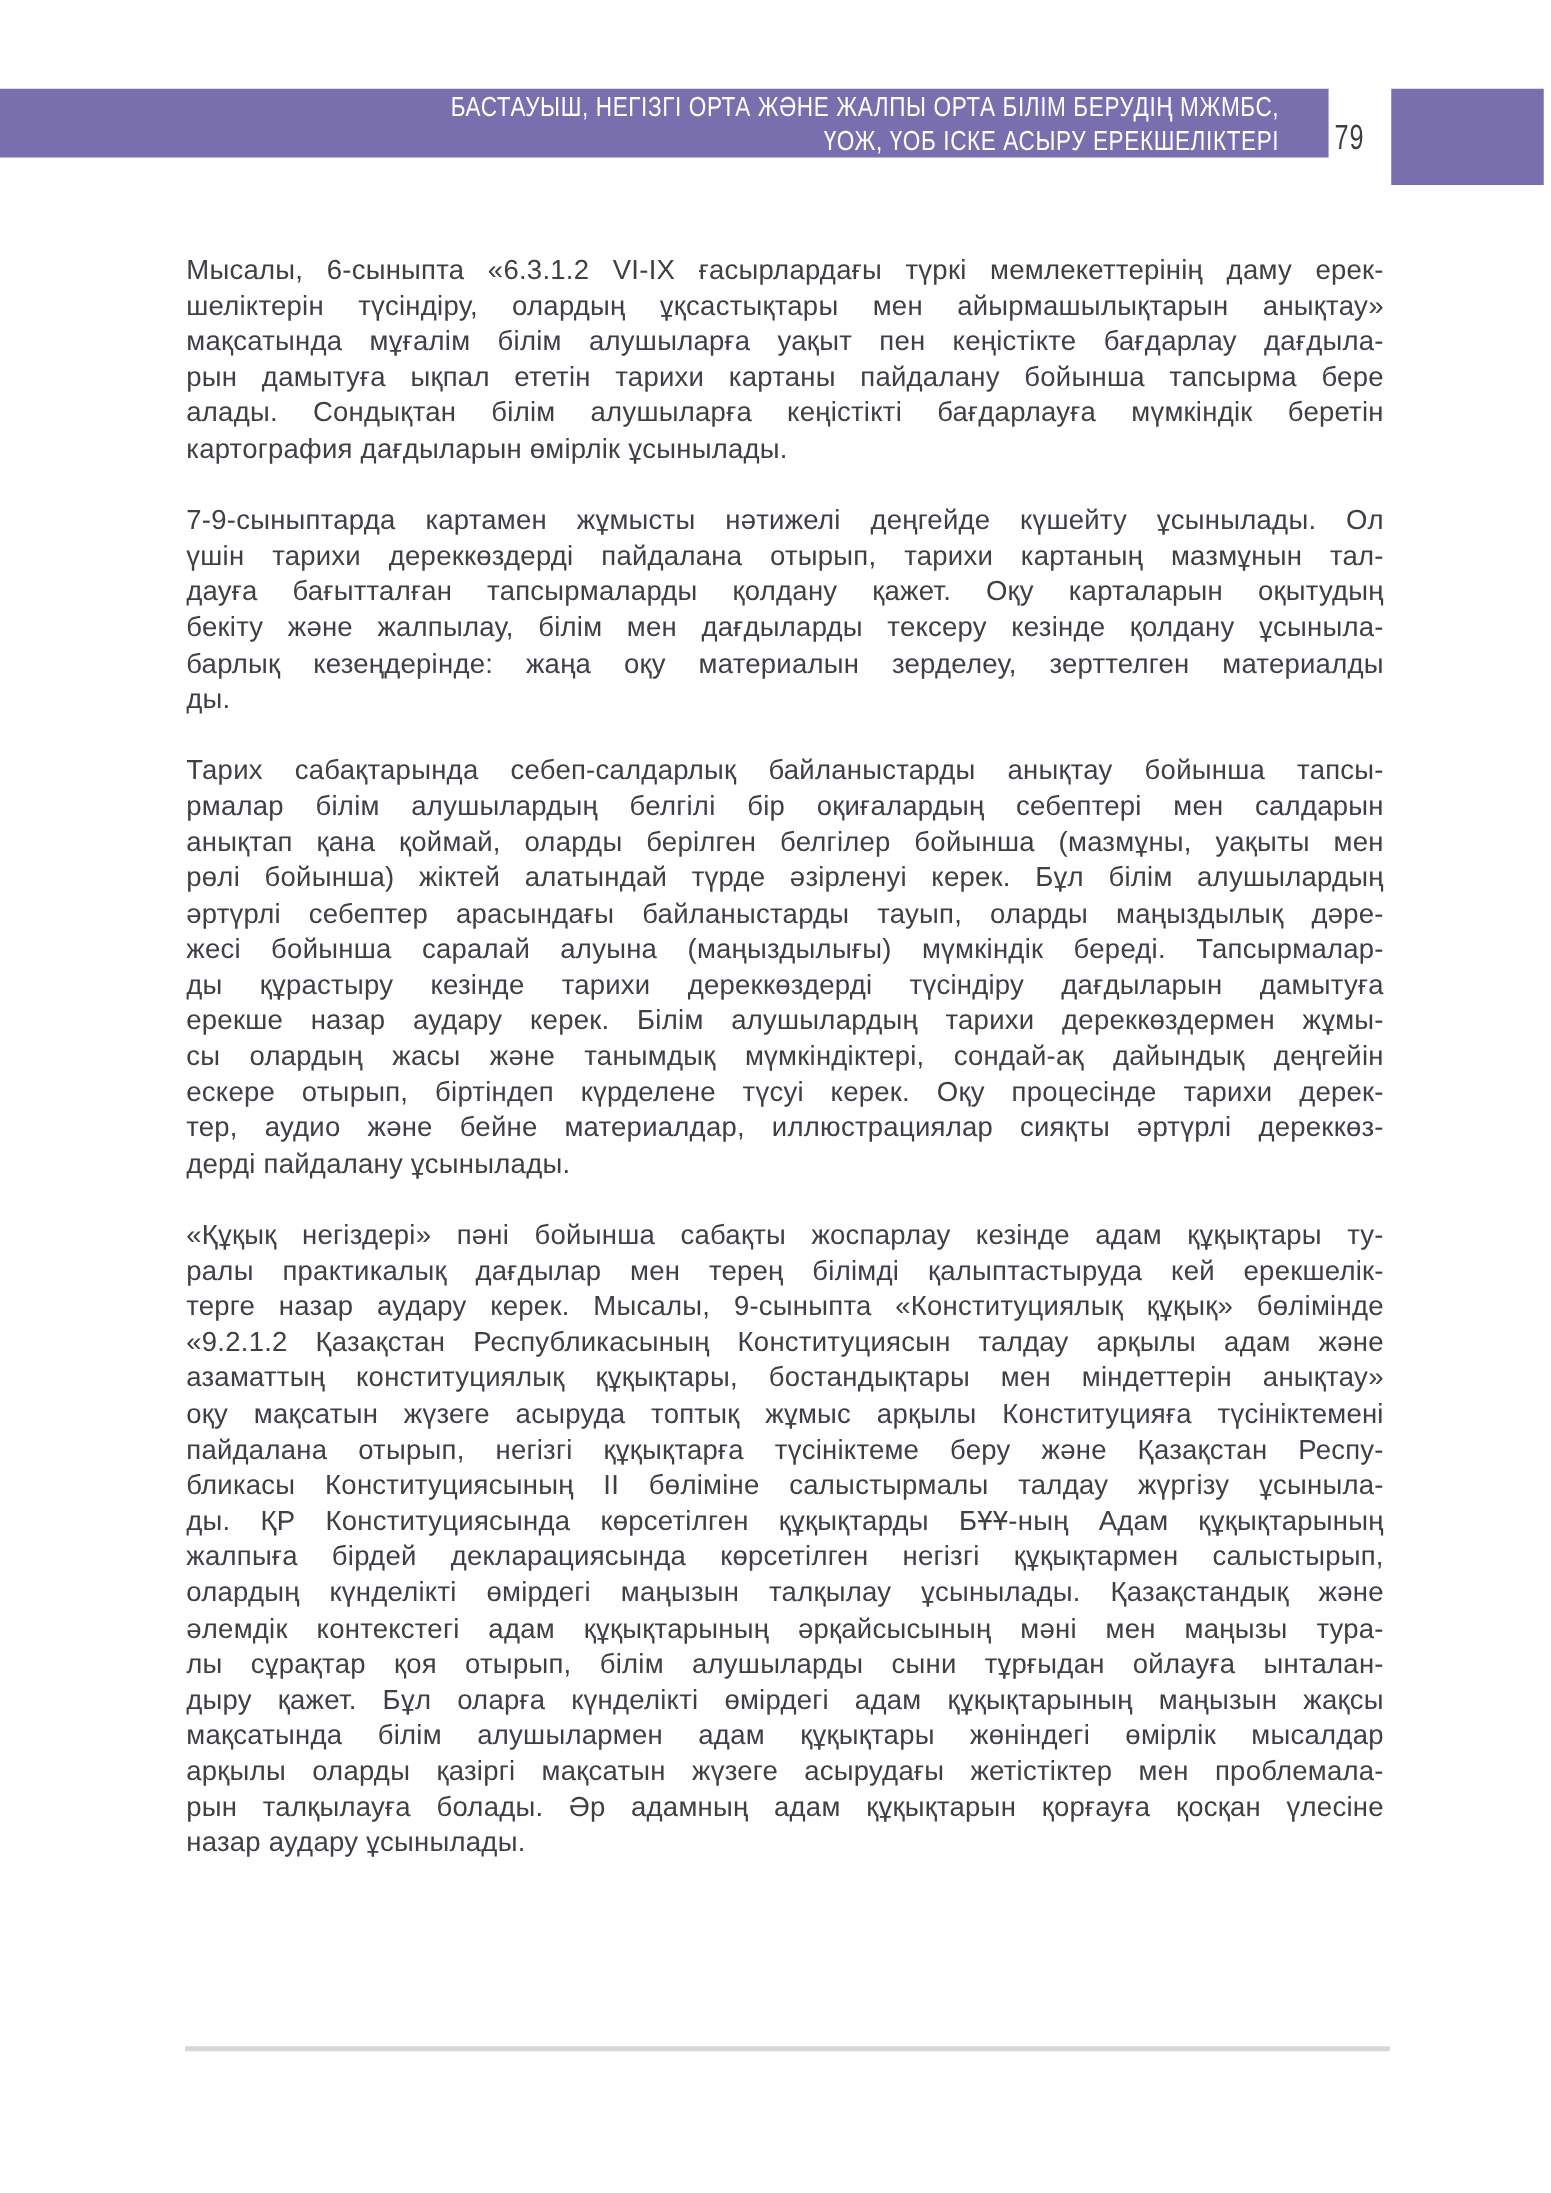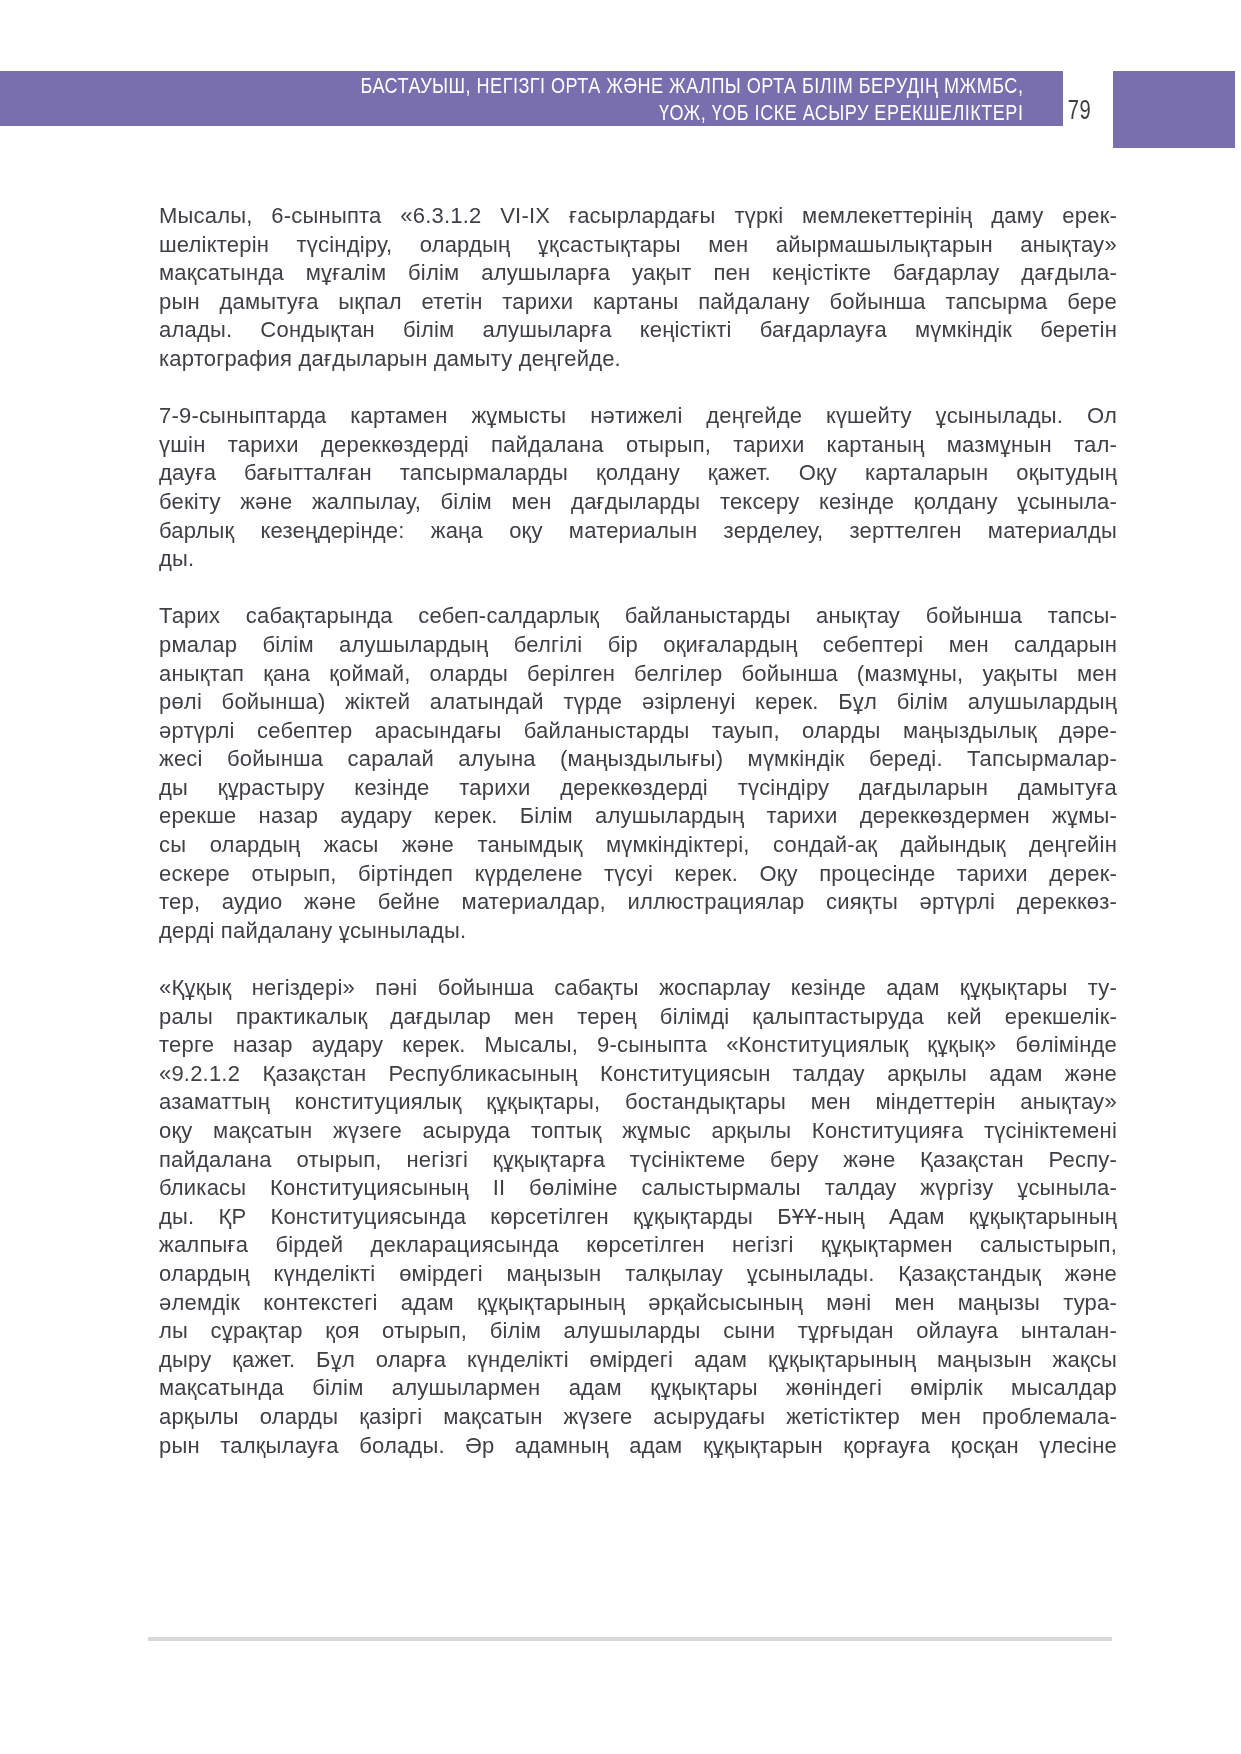--- a/index.html
+++ b/index.html
@@ -68,21 +68,20 @@
   
   .content {
     position: absolute;
     left: 149px;
     top: 202px;
     width: 958px;
     color: #3e4046;
     font-size: 22px;
     line-height: 28.6px;
     letter-spacing: 0.2px;
-    margin-left: 10px;
   }
   .para { margin: 0 0 28.6px 0; }
   .para:last-child { margin-bottom: 0; }
   .line {
     text-align: justify;
     text-align-last: justify;
     height: 28.6px;
     overflow: hidden;
   }
   .line.last {
@@ -115,21 +114,21 @@
 
 <div class="band-square"></div>
 
 <div class="content">
     <div class="para">
       <div class="line">Мысалы, 6-сыныпта «6.3.1.2 VI-IX ғасырлардағы түркі мемлекеттерінің даму ерек-</div>
       <div class="line">шеліктерін түсіндіру, олардың ұқсастықтары мен айырмашылықтарын анықтау»</div>
       <div class="line">мақсатында мұғалім білім алушыларға уақыт пен кеңістікте бағдарлау дағдыла-</div>
       <div class="line">рын дамытуға ықпал ететін тарихи картаны пайдалану бойынша тапсырма бере</div>
       <div class="line">алады. Сондықтан білім алушыларға кеңістікті бағдарлауға мүмкіндік беретін</div>
-      <div class="line last">картография дағдыларын дамыту деңгейде.</div>
+      <div class="line last">картография дағдыларын өмірлік ұсынылады.</div>
     </div>
     <div class="para">
       <div class="line">7-9-сыныптарда картамен жұмысты нәтижелі деңгейде күшейту ұсынылады. Ол</div>
       <div class="line">үшін тарихи дереккөздерді пайдалана отырып, тарихи картаның мазмұнын тал-</div>
       <div class="line">дауға бағытталған тапсырмаларды қолдану қажет. Оқу карталарын оқытудың</div>
       <div class="line">бекіту және жалпылау, білім мен дағдыларды тексеру кезінде қолдану ұсыныла-</div>
       <div class="line">барлық кезеңдерінде: жаңа оқу материалын зерделеу, зерттелген материалды</div>
       <div class="line last">ды.</div>
     </div>
     <div class="para">
@@ -157,16 +156,17 @@
       <div class="line">бликасы Конституциясының II бөліміне салыстырмалы талдау жүргізу ұсыныла-</div>
       <div class="line">ды. ҚР Конституциясында көрсетілген құқықтарды БҰҰ-ның Адам құқықтарының</div>
       <div class="line">жалпыға бірдей декларациясында көрсетілген негізгі құқықтармен салыстырып,</div>
       <div class="line">олардың күнделікті өмірдегі маңызын талқылау ұсынылады. Қазақстандық және</div>
       <div class="line">әлемдік контекстегі адам құқықтарының әрқайсысының мәні мен маңызы тура-</div>
       <div class="line">лы сұрақтар қоя отырып, білім алушыларды сыни тұрғыдан ойлауға ынталан-</div>
       <div class="line">дыру қажет. Бұл оларға күнделікті өмірдегі адам құқықтарының маңызын жақсы</div>
       <div class="line">мақсатында білім алушылармен адам құқықтары жөніндегі өмірлік мысалдар</div>
       <div class="line">арқылы оларды қазіргі мақсатын жүзеге асырудағы жетістіктер мен проблемала-</div>
       <div class="line">рын талқылауға болады. Әр адамның адам құқықтарын қорғауға қосқан үлесіне</div>
+      <div class="line last">назар аудару ұсынылады.</div>
     </div>
   </div>
 
 <div class="footer-rule"></div>
 
 </body></html>

